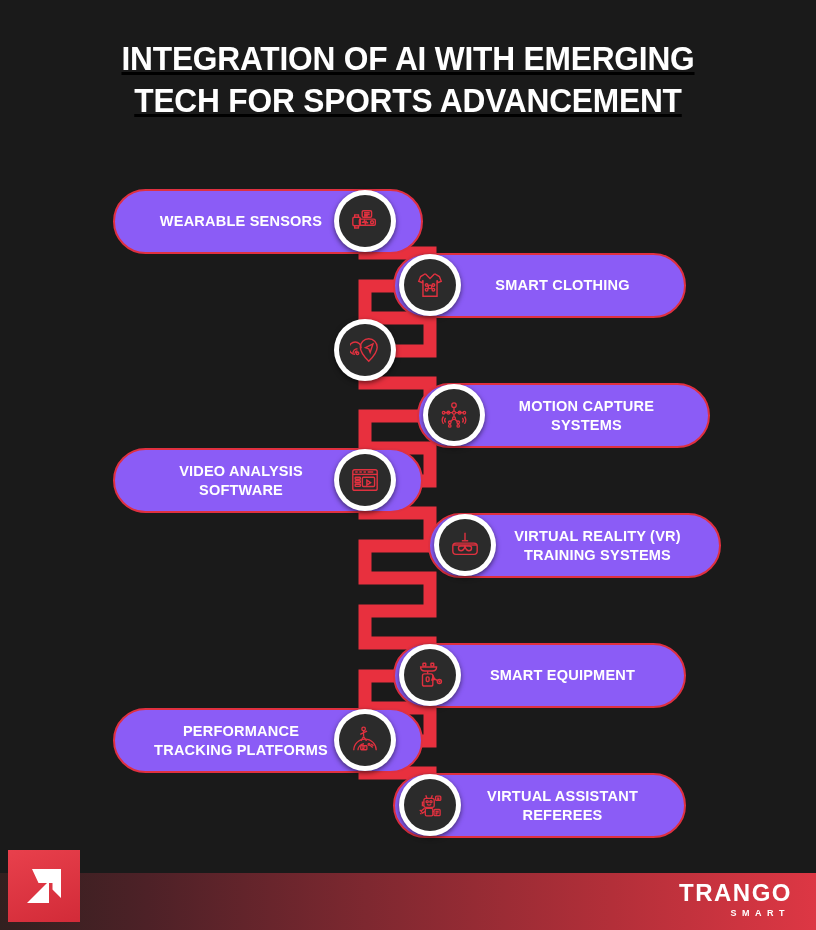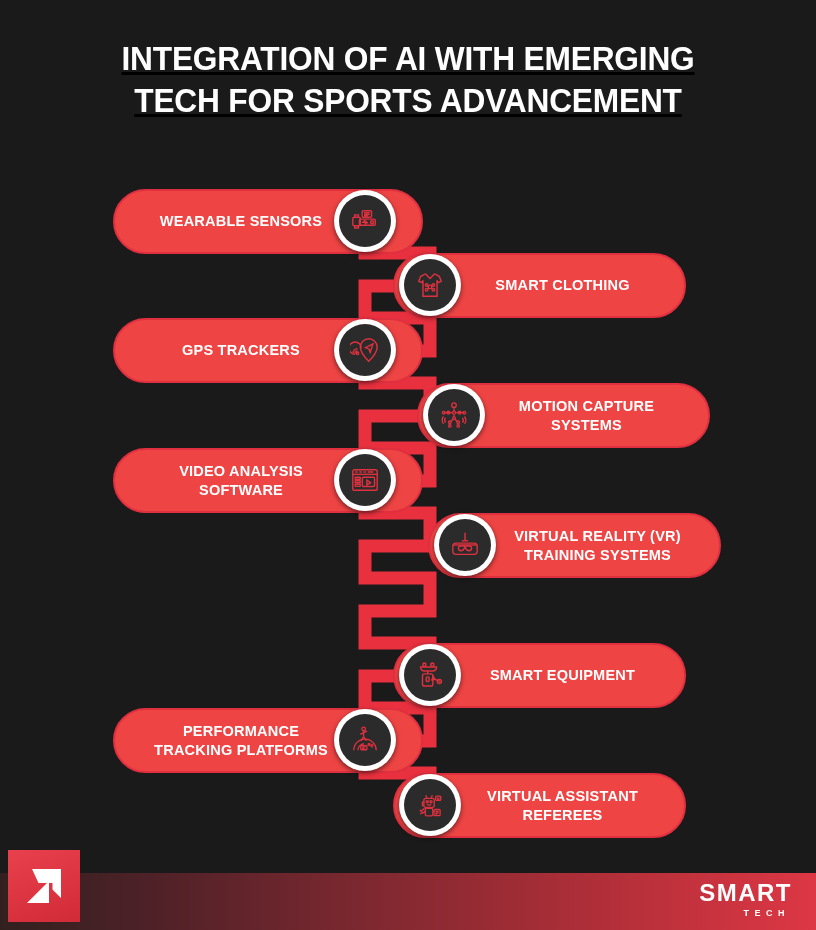--- a/index.html
+++ b/index.html
@@ -42,21 +42,21 @@
     pointer-events:none;
   }
 
   .row{ position:absolute; left:0; width:816px; height:65px; }
 
   .pill{
     position:absolute;
     height:65px;
     border:2px solid #e03040;
     border-radius:34px;
-    background:#ef4444;
+    background:#8b5cf6;
     display:flex;
     align-items:center;
   }
   .pill.left{
     left:113px; width:310px;
     justify-content:flex-start;
     padding-left:24px; padding-right:78px;
   }
   .pill.right{
     left:393px; width:293px;
@@ -188,23 +188,20 @@
           <circle cx="19.6" cy="16" r="1.4"></circle>
           <circle cx="12.4" cy="21" r="1.4"></circle>
           <circle cx="19.6" cy="21" r="1.4"></circle>
           <path d="M13.6 17 l1 .7M18.4 17l-1 .7M13.6 20l1-.7M18.4 20l-1-.7"></path>
         </svg>
       </div>
     </div>
   </div>
 
   <div class="row" style="top:143px;">
-    <div class="pill left">
-      <span class="pill-label">GPS TRACKERS</span>
-    </div>
     <div class="node left" style="top:1px;">
       <div class="node-inner">
         <svg width="30" height="30" viewBox="0 0 32 32" fill="none" stroke="#e0313f" stroke-width="1.5">
           <path d="M20 4a9 9 0 0 0-9 9c0 6 9 15 9 15s9-9 9-15a9 9 0 0 0-9-9z"></path>
           <path d="M24.5 9.5 L16.5 13.5 l3.6 1.4 1.4 3.6z"></path>
           <path d="M12 14a6.5 6.5 0 1 0-6.5 6.5"></path>
           <circle cx="8" cy="19.5" r="1.3"></circle>
           <path d="M5.5 19.5a2.6 2.6 0 0 1 2.5-2.6M3.2 19.5A4.9 4.9 0 0 1 8 14.6"></path>
         </svg>
       </div>
@@ -355,16 +352,16 @@
   <div class="footer-bar"></div>
 
   <div class="logo-box">
     <svg width="50" height="50" viewBox="0 0 50 50" aria-hidden="true">
       <path d="M13 8 H42 V37 L33.5 28.5 V22 L19.5 22 Z" fill="#ffffff"></path>
       <path d="M8 42 L30 20 L30 42 Z" fill="#ffffff"></path>
     </svg>
   </div>
 
   <div class="brand">
-    <div class="brand-main">SMART</div>
-    <div class="brand-sub">TECH</div>
+    <div class="brand-main">TRANGO</div>
+    <div class="brand-sub">SMART</div>
   </div>
 </div>
 
 </body></html>

